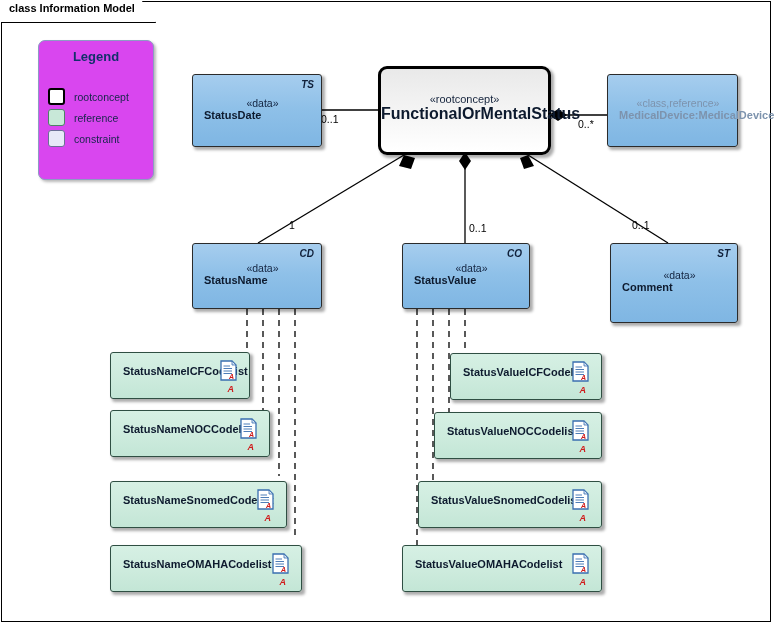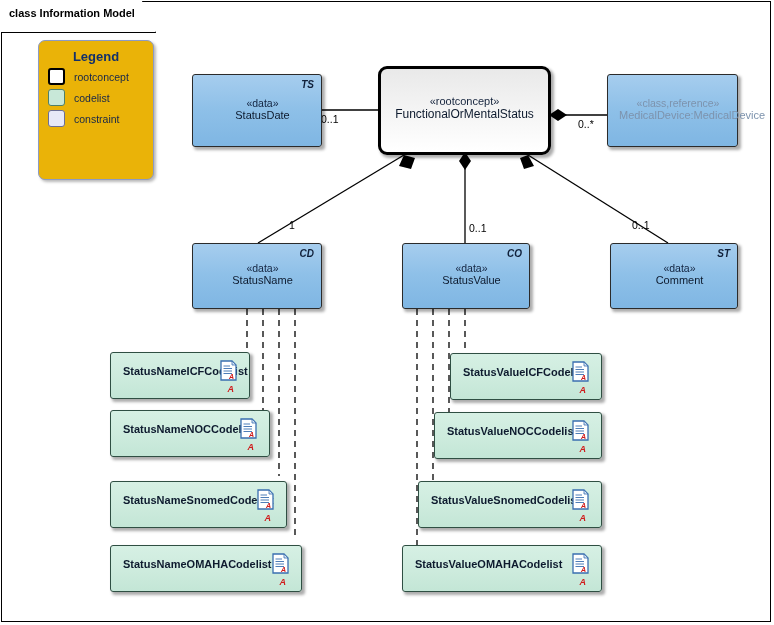--- a/index.html
+++ b/index.html
@@ -24,21 +24,21 @@
     height: 621px;
     border: 1.5px solid #000000;
     box-sizing: border-box;
     pointer-events: none;
   }
   
   .diagram-tab {
     position: absolute;
     left: 1px;
     top: 1px;
-    height: 32px;
+    height: 22px;
     padding: 0 20px 8px 8px;
     display: flex;
     align-items: center;
     background: #ffffff;
     border-right: 1.5px solid #000000;
     border-bottom: 1.5px solid #000000;
     box-sizing: border-box;
     font-size: 11px;
     color: #000000;
     font-weight: 600;
@@ -46,34 +46,34 @@
     clip-path: polygon(0 0, calc(100% - 14px) 0, 100% 100%, 0 100%);
     text-align: right;
   }
   
   .legend {
     position: absolute;
     left: 38px;
     top: 40px;
     width: 116px;
     height: 140px;
-    background: #eab308;
+    background: #d946ef;
     border: 1px solid #8d9bc4;
     border-radius: 7px;
     box-sizing: border-box;
     box-shadow: 2px 2px 3px rgba(0,0,0,0.28);
   }
   .legend-title {
     text-align: center;
     font-size: 13px;
     font-weight: bold;
     color: #12306b;
     margin-top: 8px;
   }
-  .legend-rows { margin-top: 2px; padding-left: 9px; }
+  .legend-rows { margin-top: 22px; padding-left: 9px; }
   .legend-row {
     display: flex;
     align-items: center;
     height: 21px;
   }
   .legend-swatch {
     width: 17px;
     height: 17px;
     border-radius: 3px;
     border: 1px solid #4a5b82;
@@ -94,23 +94,23 @@
     box-shadow: 2.5px 2.5px 3px rgba(0,0,0,0.33);
   }
   .node .stereo {
     font-size: 10.5px;
     color: #12233f;
     text-align: center;
     white-space: nowrap;
   }
   .node .nname {
     font-size: 11px;
-    font-weight: normal;
+    font-weight: bold;
     color: #0d1a2e;
-    text-align: center;
+    text-align: left;
     white-space: nowrap;
   }
   .node .typecode {
     position: absolute;
     right: 7px;
     top: 4px;
     font-size: 10px;
     font-style: italic;
     font-weight: bold;
     color: #10203a;
@@ -136,21 +136,21 @@
     border: 3px solid #000000;
     border-radius: 9px;
   }
   .node.rootconcept .center {
     position: absolute;
     left: 0; right: 0;
     top: 50%;
     transform: translateY(-60%);
   }
   .node.rootconcept .stereo { font-size: 11px; color: #14233c; }
-  .node.rootconcept .nname { font-size: 12px; }
+  .node.rootconcept .nname { font-size: 16px; }
   
   .node.codelist {
     background: linear-gradient(180deg, #d6f0e4 0%, #cdebdd 55%, #c3e6d6 100%);
     border: 1.2px solid #2f4f43;
   }
   .node.codelist .cl-name {
     position: absolute;
     left: 12px;
     top: 12px;
     right: 44px;
@@ -207,21 +207,21 @@
 
   <div class="legend">
     <div class="legend-title">Legend</div>
     <div class="legend-rows">
       <div class="legend-row">
         <span class="legend-swatch" style="background:#ffffff;border:2px solid #000000;"></span>
         <span class="legend-label">rootconcept</span>
       </div>
       <div class="legend-row">
         <span class="legend-swatch" style="background:#c8e8d8;border-color:#4f8069;"></span>
-        <span class="legend-label">codelist</span>
+        <span class="legend-label">reference</span>
       </div>
       <div class="legend-row">
         <span class="legend-swatch" style="background:#e7e9f8;border-color:#6b6f96;"></span>
         <span class="legend-label">constraint</span>
       </div>
     </div>
   </div>
 
   <svg class="overlay" viewBox="0 0 774 625">
 
@@ -288,21 +288,21 @@
   </div>
 
   <div class="node data" style="left:402px;top:243px;width:128px;height:66px;">
     <span class="typecode">CO</span>
     <div class="center">
       <div class="stereo">«data»</div>
       <div class="nname">StatusValue</div>
     </div>
   </div>
 
-  <div class="node data" style="left:610px;top:243px;width:128px;height:66px;">
+  <div class="node data" style="left:610px;top:243px;width:128px;height:80px;">
     <span class="typecode">ST</span>
     <div class="center">
       <div class="stereo">«data»</div>
       <div class="nname">Comment</div>
     </div>
   </div>
 
   <div class="node codelist" style="left:110px;top:352px;width:140px;height:47px;">
     <div class="cl-name">StatusNameICFCodelist</div>
     <span class="doc-icon">

